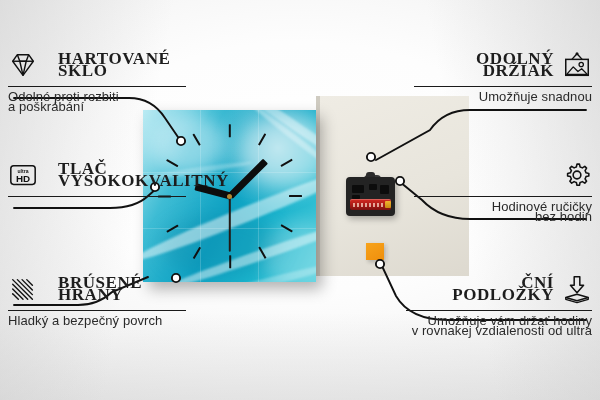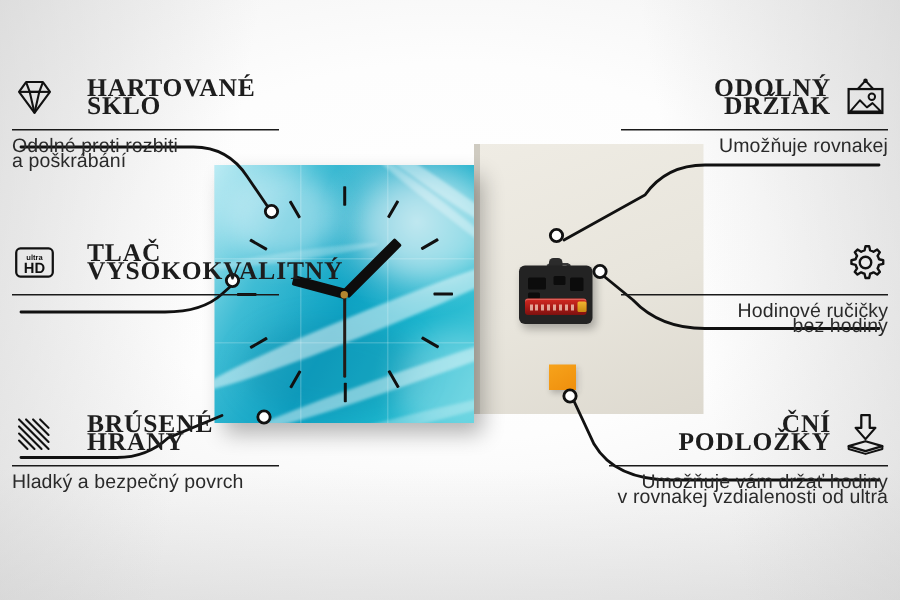--- a/index.html
+++ b/index.html
@@ -264,38 +264,38 @@
         <circle cx="16" cy="4" r="1.6" fill="#111"></circle>
         <circle cx="20.5" cy="15.5" r="2.3" fill="none" stroke="#111" stroke-width="1.4"></circle>
         <path d="M5,26 L12,18 L17,23 L21,20 L27,26 Z" fill="none" stroke="#111" stroke-width="1.4" stroke-linejoin="round"></path>
       </svg>
       <div>
         <div class="f-title">ODOLNÝ</div>
         <div class="f-title">DRŽIAK</div>
       </div>
     </div>
     <div class="rule"></div>
-    <div class="f-desc">Umožňuje rovnakej</div>
+    <div class="f-desc">Umožňuje snadnou</div>
   </div>
 
   <div class="feature right" style="top:158px;">
     <div class="f-head">
       <svg class="f-icon" viewBox="0 0 32 32">
         <path d="M16,4.4 l2.6,0 l.7,3.0 a8.6,8.6 0 0 1 2.4,1.0 l2.6,-1.6 l1.9,1.9 l-1.6,2.6
                  a8.6,8.6 0 0 1 1.0,2.4 l3.0,.7 l0,2.6 l-3.0,.7 a8.6,8.6 0 0 1 -1.0,2.4
                  l1.6,2.6 l-1.9,1.9 l-2.6,-1.6 a8.6,8.6 0 0 1 -2.4,1.0 l-.7,3.0 l-2.6,0
                  l-.7,-3.0 a8.6,8.6 0 0 1 -2.4,-1.0 l-2.6,1.6 l-1.9,-1.9 l1.6,-2.6
                  a8.6,8.6 0 0 1 -1.0,-2.4 l-3.0,-.7 l0,-2.6 l3.0,-.7 a8.6,8.6 0 0 1 1.0,-2.4
                  l-1.6,-2.6 l1.9,-1.9 l2.6,1.6 a8.6,8.6 0 0 1 2.4,-1.0 Z" fill="none" stroke="#111" stroke-width="1.7" stroke-linejoin="round"></path>
         <circle cx="16" cy="16" r="4.1" fill="none" stroke="#111" stroke-width="1.7"></circle>
       </svg>
     </div>
     <div class="rule"></div>
     <div class="f-desc">Hodinové ručičky</div>
-    <div class="f-desc">bez hodiny</div>
+    <div class="f-desc">bez hodin</div>
   </div>
 
   <div class="feature right" style="top:272px;width:186px;">
     <div class="f-head">
       <svg class="f-icon" viewBox="0 0 32 32">
         <path d="M13,3 L19,3 L19,12 L23,12 L16,20 L9,12 L13,12 Z" fill="none" stroke="#111" stroke-width="1.6" stroke-linejoin="round"></path>
         <path d="M16,21.5 L28,25 L16,28.5 L4,25 Z" fill="none" stroke="#111" stroke-width="1.6" stroke-linejoin="round"></path>
         <path d="M4,25 L4,27 L16,30.5 L28,27 L28,25" fill="none" stroke="#111" stroke-width="1.4" stroke-linejoin="round"></path>
       </svg>
       <div>

